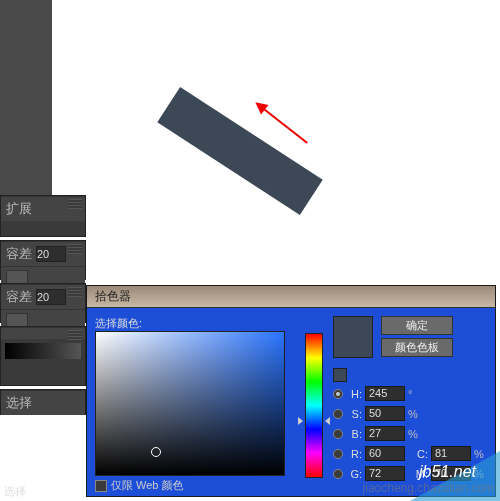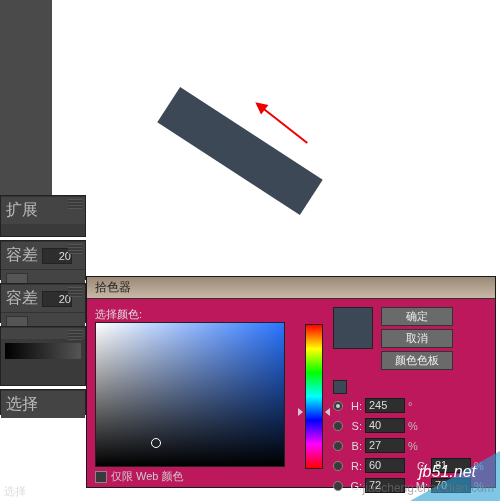--- a/index.html
+++ b/index.html
@@ -2,30 +2,30 @@
 <html><head>
 <meta charset="utf-8">
 <style>
 *{box-sizing:border-box;margin:0;padding:0;font-family:"Microsoft YaHei",sans-serif;font-size:11px;color:#ccc}
 body{width:500px;height:501px;background:#fff;position:relative;overflow:hidden}
 .dark-col{position:absolute;left:0;top:0;width:52px;height:200px;background:#4a4a4a}
 .panel-stack{position:absolute;left:0;top:195px;width:86px}
 .mini-panel{background:#3a3a3a;border:1px solid #222;margin-bottom:3px;position:relative}
 .mini-panel .grip{position:absolute;right:3px;top:3px;width:14px;height:10px;background:repeating-linear-gradient(0deg,#555,#555 1px,#3a3a3a 1px,#3a3a3a 3px)}
 .row{display:flex;align-items:center;padding:3px 5px;gap:4px;background:#444;border-top:1px solid #333}
-.lbl{color:#bbb;font-size:16px}
-.num-field{width:30px;height:16px;background:#2e2e2e;border:1px solid #222;color:#ddd;text-align:right;line-height:14px}
+.lbl{color:#bbb;font-size:13px}
+.num-field{width:30px;height:16px;background:#2e2e2e;border:1px solid #222;color:#ddd;text-align:left;line-height:14px}
 .tiny-btn{width:22px;height:18px;background:#555;border:1px solid #333}
 .gradient-bar{height:16px;margin:4px;background:linear-gradient(90deg,#000,#555)}
 .select-lbl{position:absolute;left:4px;bottom:2px;font-size:11px;color:#ddd}
 .canvas-shape{position:absolute;left:155px;top:130px;width:170px;height:42px;background:#3c4856;transform:rotate(33deg);transform-origin:center}
 .arrow{position:absolute;left:260px;top:105px}
 .arrow-line{width:60px;height:2px;background:#e00;transform:rotate(38deg);transform-origin:left}
 .arrow-head{position:absolute;left:-6px;top:-5px;width:0;height:0;border-right:12px solid #e00;border-top:6px solid transparent;border-bottom:6px solid transparent;transform:rotate(38deg)}
-.picker{position:absolute;left:86px;top:276px;width:410px;height:212px;background:#be185d;border:1px solid #1a1a1a}
+.picker{position:absolute;left:86px;top:285px;width:410px;height:212px;background:#1d4ed8;border:1px solid #1a1a1a}
 .picker-titlebar{height:22px;background:linear-gradient(#9a8976,#c8b9a6);border-bottom:1px solid #333;display:flex;align-items:center;padding:0 8px}
 .picker-titlebar span{color:#222;font-size:12px}
 .picker-body{padding:8px;display:flex;gap:10px}
 .picker-left{flex:0 0 200px}
 .sel-lbl{color:#ddd;}
 .sv-box{width:190px;height:145px;position:relative;border:1px solid #222;background:linear-gradient(to top,#000,rgba(0,0,0,0)),linear-gradient(to right,#fff,#2a74ff)}
 .sv-marker{position:absolute;width:10px;height:10px;border:1px solid #fff;border-radius:50%;left:55px;bottom:18px}
 .web-row{display:flex;align-items:center;gap:4px;margin-top:2px}
 .chk{width:12px;height:12px;border:1px solid #888;background:#3a3a3a}
 .hue{width:18px;height:145px;background:linear-gradient(to bottom,#f00,#ff0,#0f0,#0ff,#00f,#f0f,#f00);border:1px solid #222;position:relative;margin-top:17px}
@@ -130,36 +130,35 @@
     </div>
 
     <div class="picker-right">
       <div class="swatch-row">
         <div class="swatches">
           <div class="sw sw-new"></div>
           <div class="sw sw-old"></div>
         </div>
         <div class="btns">
           <div class="dlg-btn">确定</div>
-          <div class="dlg-btn">取消</div>
           <div class="dlg-btn">颜色色板</div>
         </div>
       </div>
       <div class="sw-mini"></div>
 
       <div class="field-row">
         <div class="radio on"></div>
         <span class="flbl">H:</span>
         <span class="fval">245</span>
         <span class="unit">°</span>
       </div>
       <div class="field-row">
         <div class="radio"></div>
         <span class="flbl">S:</span>
-        <span class="fval">40</span>
+        <span class="fval">50</span>
         <span class="unit">%</span>
       </div>
       <div class="field-row">
         <div class="radio"></div>
         <span class="flbl">B:</span>
         <span class="fval">27</span>
         <span class="unit">%</span>
       </div>
       <div class="field-row">
         <div class="radio"></div>

